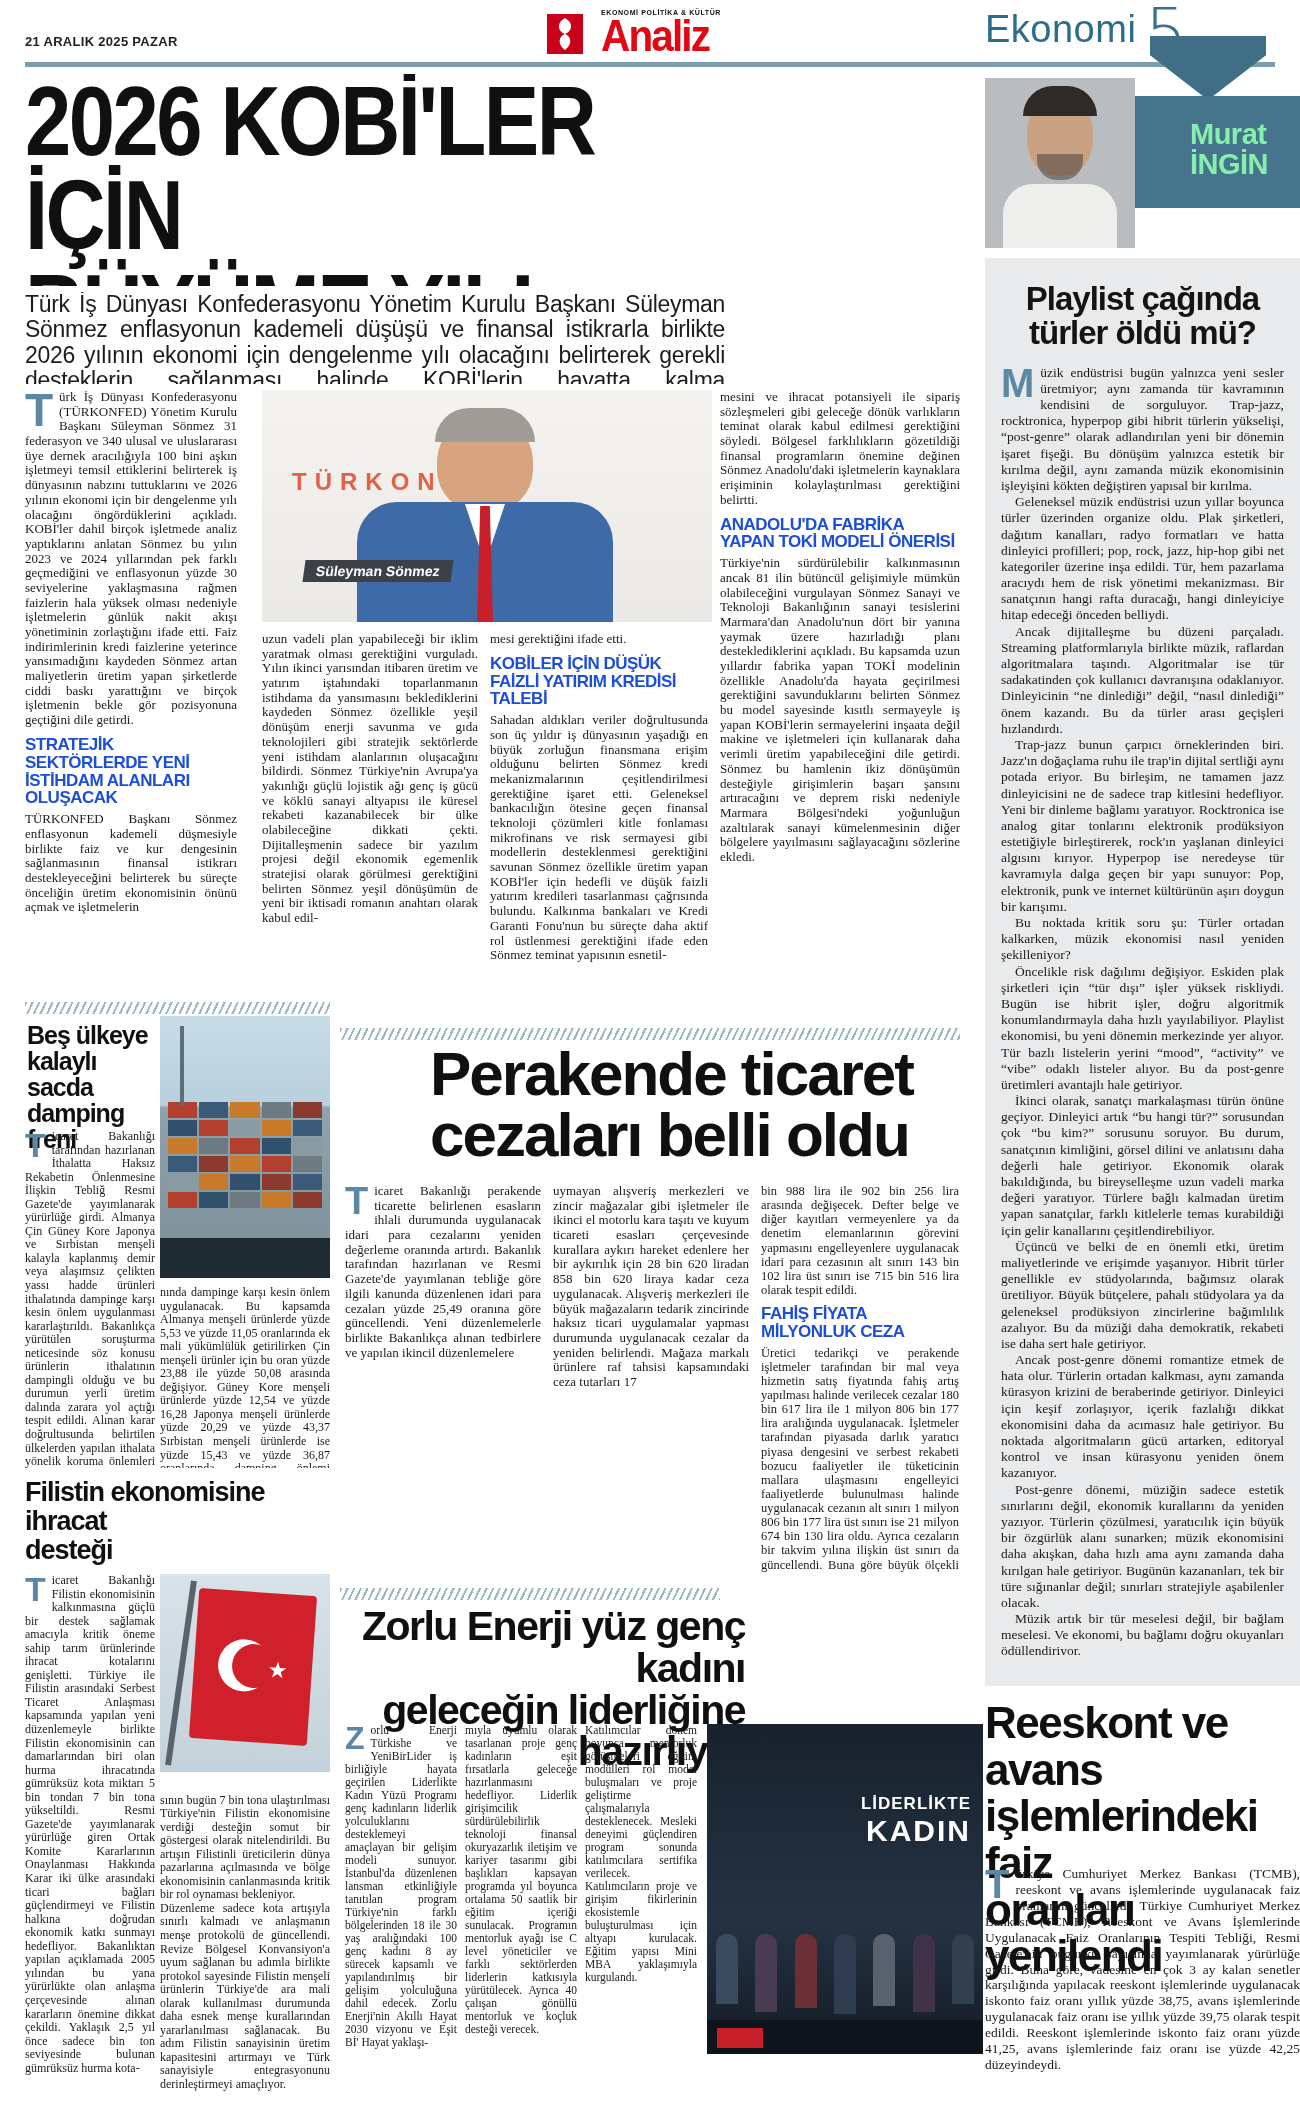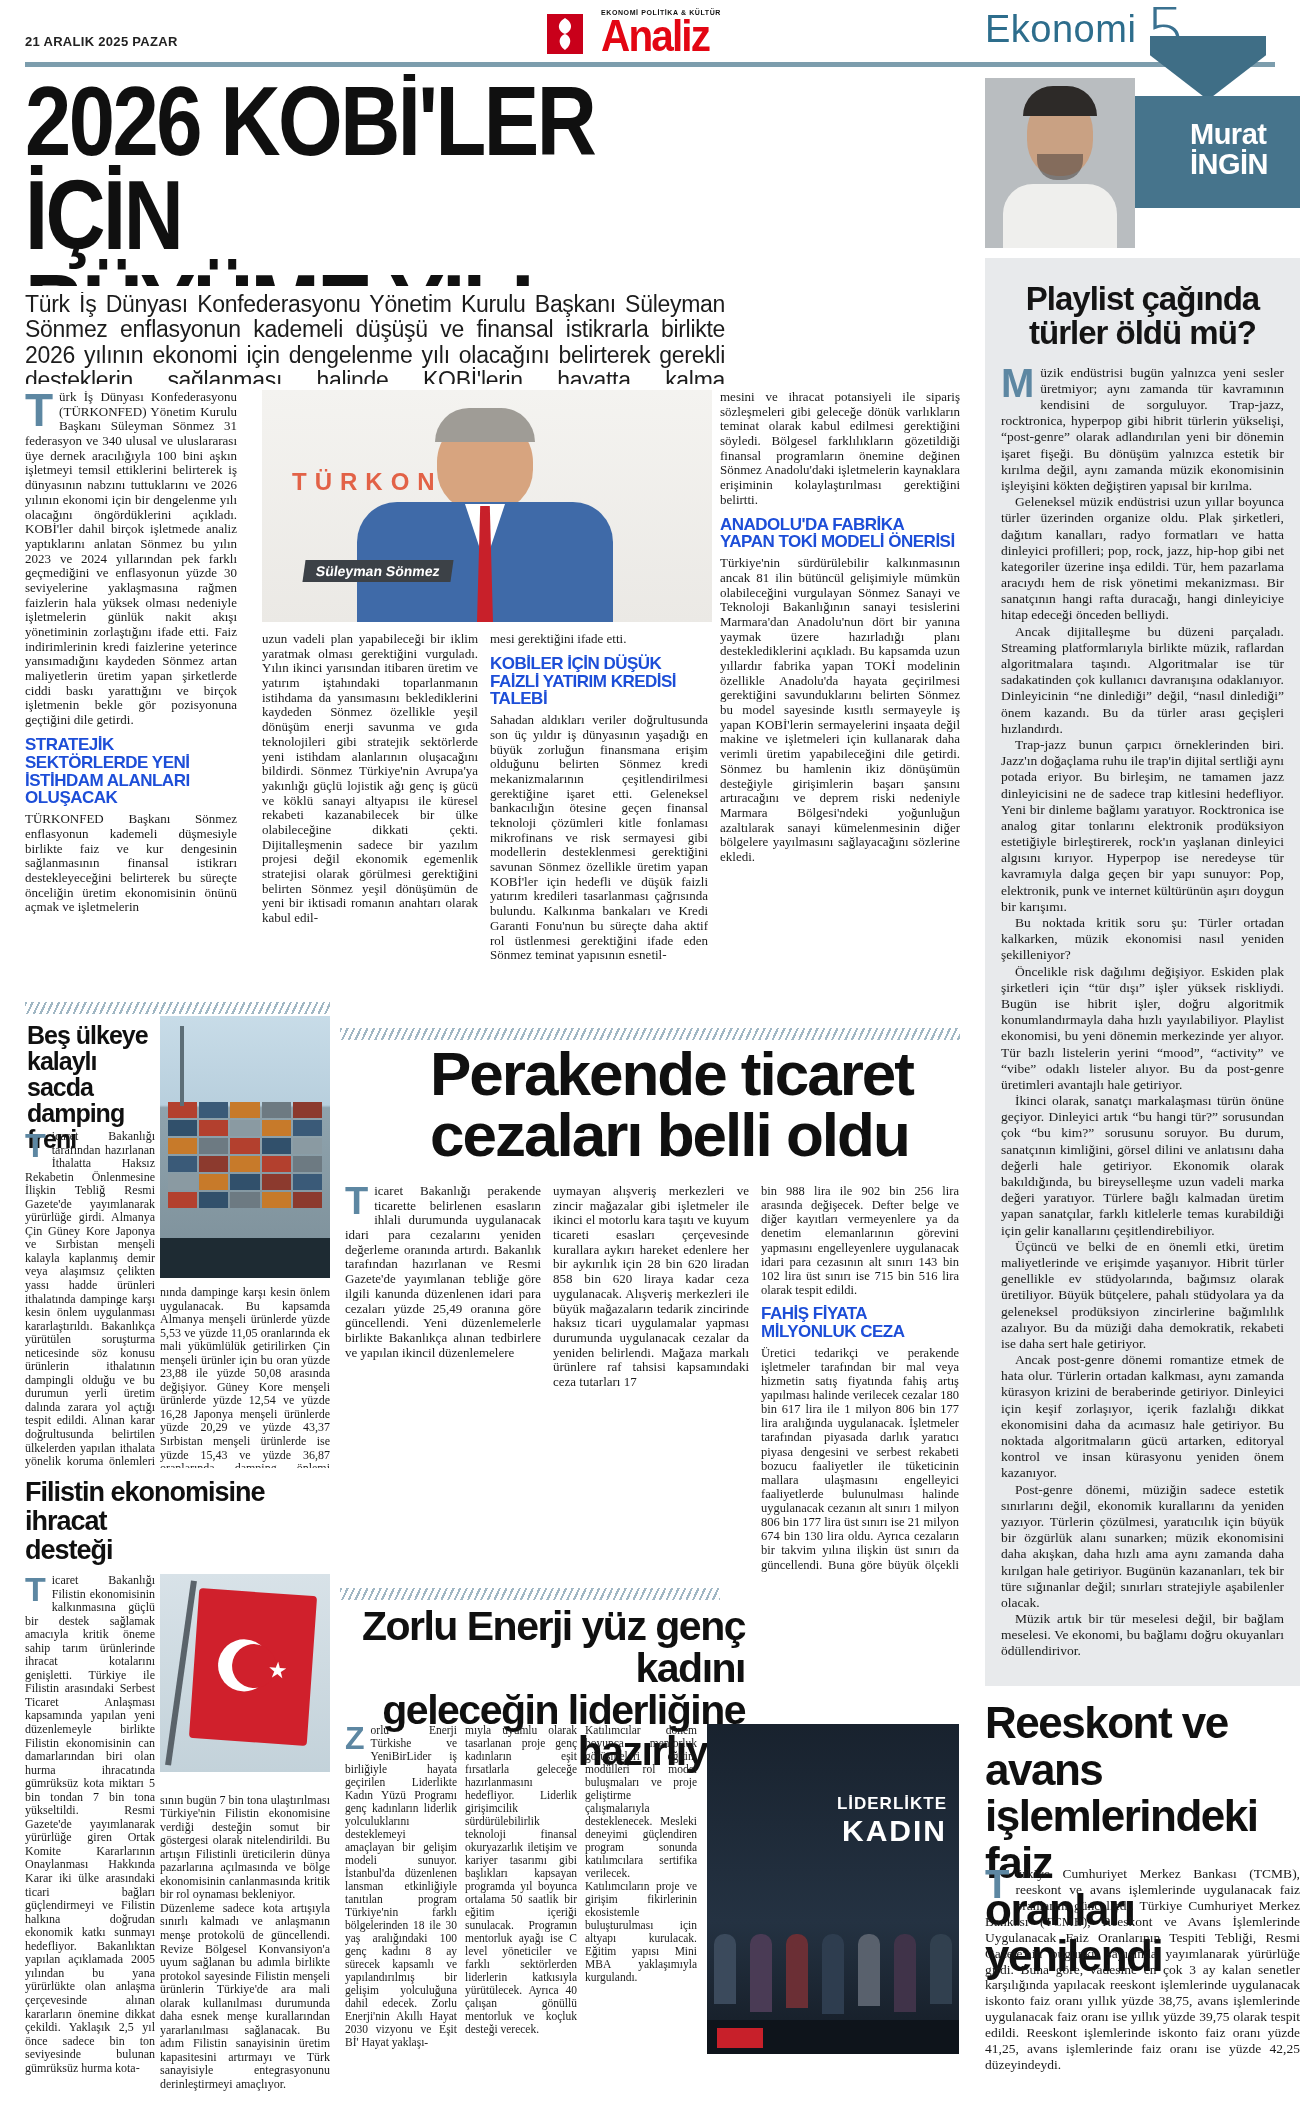--- a/index.html
+++ b/index.html
@@ -31,21 +31,21 @@
   .photo{overflow:hidden;}
   .caption-chip{position:absolute;background:#3c4147;color:#fff;font-family:"Liberation Sans",sans-serif;
                 font-weight:bold;font-size:14px;padding:3px 12px;transform:skewX(-8deg);}
   
   .op-panel{background:#e8eaec;}
   .op-title{font-family:"Liberation Sans",sans-serif;font-size:33px;font-weight:600;letter-spacing:-1px;
             line-height:1.04;color:#141414;white-space:pre-line;text-align:center;}
   .op-body{font-size:13.5px;line-height:1.2;text-align:justify;overflow:hidden;}
   .op-body p{margin:0;text-indent:14px;}
   .op-body p.first{text-indent:0;}
-  .plate{background:#46748c;color:#ffffff;font-family:"Liberation Sans",sans-serif;font-weight:800;
+  .plate{background:#46748c;color:#86efac;font-family:"Liberation Sans",sans-serif;font-weight:800;
          font-size:29px;line-height:1.02;letter-spacing:-.5px;}
   .pennant{background:#3f6e86;clip-path:polygon(0 0,100% 0,100% 30%,50% 100%,0 30%);}
 </style>
 </head>
 <body>
 
 <div id="page">
 
   <div class="abs date" style="left:25px;top:34px;">21 ARALIK 2025 PAZAR</div>
 
@@ -207,21 +207,21 @@
   <div class="abs col" style="left:345px;top:1724px;width:112px;height:390px;font-size:11.5px;">
     <p><span class="dc" style="font-size:32px;">Z</span><span>orlu Enerji Türkishe ve YeniBirLider iş birliğiyle hayata geçirilen Liderlikte Kadın Yüzü Programı genç kadınların liderlik yolculuklarını desteklemeyi amaçlayan bir gelişim modeli sunuyor. İstanbul'da düzenlenen lansman etkinliğiyle tanıtılan program Türkiye'nin farklı bölgelerinden 18 ile 30 yaş aralığındaki 100 genç kadını 8 ay sürecek kapsamlı ve yapılandırılmış bir gelişim yolculuğuna dahil edecek. Zorlu Enerji'nin Akıllı Hayat 2030 vizyonu ve Eşit Bİ' Hayat yaklaşı-</span></p>
   </div>
   <div class="abs col" style="left:465px;top:1724px;width:112px;height:390px;font-size:11.5px;">
     <p>mıyla uyumlu olarak tasarlanan proje genç kadınların eşit fırsatlarla geleceğe hazırlanmasını hedefliyor. Liderlik girişimcilik sürdürülebilirlik teknoloji finansal okuryazarlık iletişim ve kariyer tasarımı gibi başlıkları kapsayan programda yıl boyunca ortalama 50 saatlik bir eğitim içeriği sunulacak. Programın mentorluk ayağı ise C level yöneticiler ve farklı sektörlerden liderlerin katkısıyla yürütülecek. Ayrıca 40 çalışan gönüllü mentorluk ve koçluk desteği verecek.</p>
   </div>
   <div class="abs col" style="left:585px;top:1724px;width:112px;height:390px;font-size:11.5px;">
     <p>Katılımcılar dönem boyunca mentorluk görüşmeleri eğitim modülleri rol model buluşmaları ve proje geliştirme çalışmalarıyla desteklenecek. Mesleki deneyimi güçlendiren program sonunda katılımcılara sertifika verilecek. Katılımcıların proje ve girişim fikirlerinin ekosistemle buluşturulması için altyapı kurulacak. Eğitim yapısı Mini MBA yaklaşımıyla kurgulandı.</p>
   </div>
 
-  <div class="abs photo" style="left:707px;top:1724px;width:252px;height:330px;background:linear-gradient(180deg,#18222e 0%,#243242 60%,#141b24 100%);">
+  <div class="abs photo" style="left:707px;top:1724px;width:252px;height:330px;background:linear-gradient(180deg,#18222e 0%,#243242 60%,#141b24 100%);padding-left:24px;">
     <div style="position:absolute;right:12px;top:70px;text-align:right;color:#fff;font-family:'Liberation Sans',sans-serif;">
       <div style="font-size:17px;font-weight:bold;letter-spacing:1px;">LİDERLİKTE</div>
       <div style="font-size:30px;font-weight:800;letter-spacing:2px;">KADIN</div>
     </div>
     <div style="position:absolute;left:0;bottom:40px;width:100%;display:flex;justify-content:space-around;">
       <div style="width:22px;height:70px;background:#3b4a5c;border-radius:10px 10px 0 0;"></div>
       <div style="width:22px;height:78px;background:#55430f0;background:#4a3b55;border-radius:10px 10px 0 0;"></div>
       <div style="width:22px;height:74px;background:#6b2f35;border-radius:10px 10px 0 0;"></div>
       <div style="width:22px;height:80px;background:#2e3d4f;border-radius:10px 10px 0 0;"></div>
       <div style="width:22px;height:72px;background:#59616d;border-radius:10px 10px 0 0;"></div>

